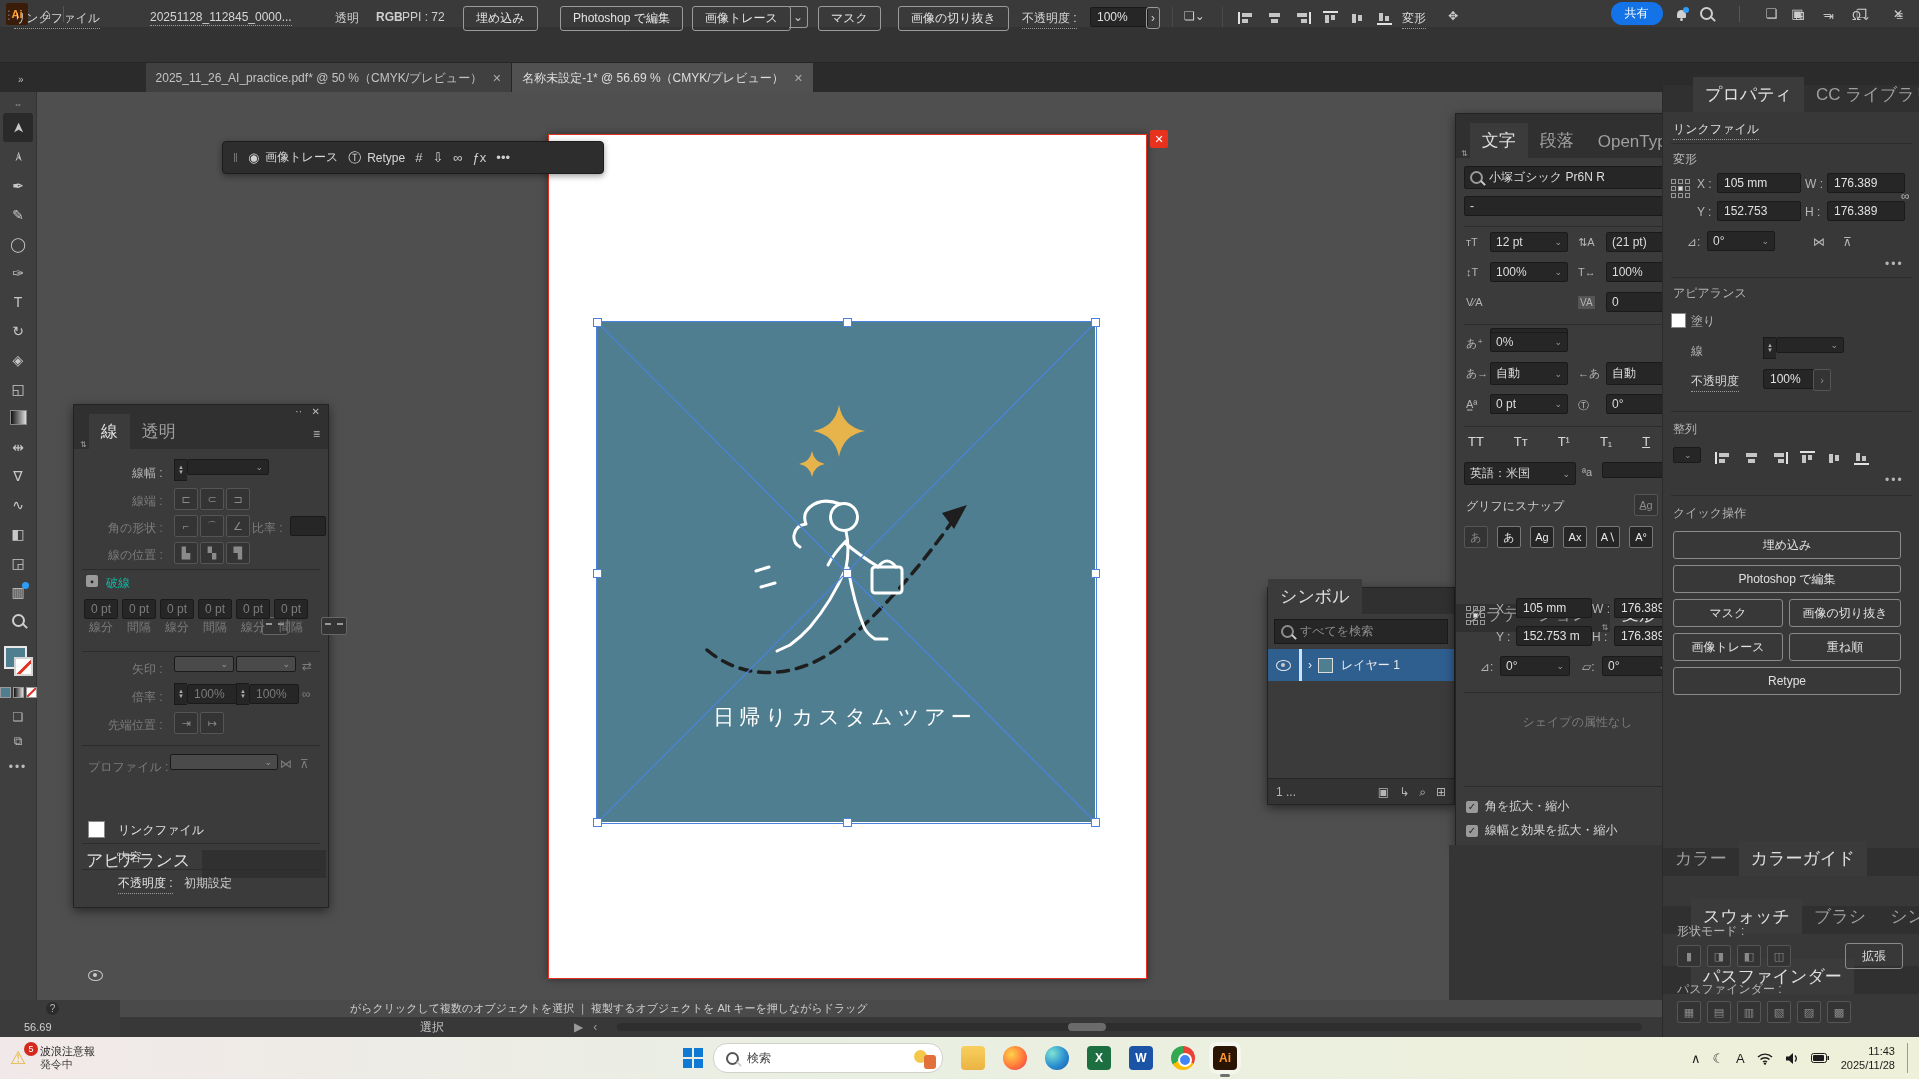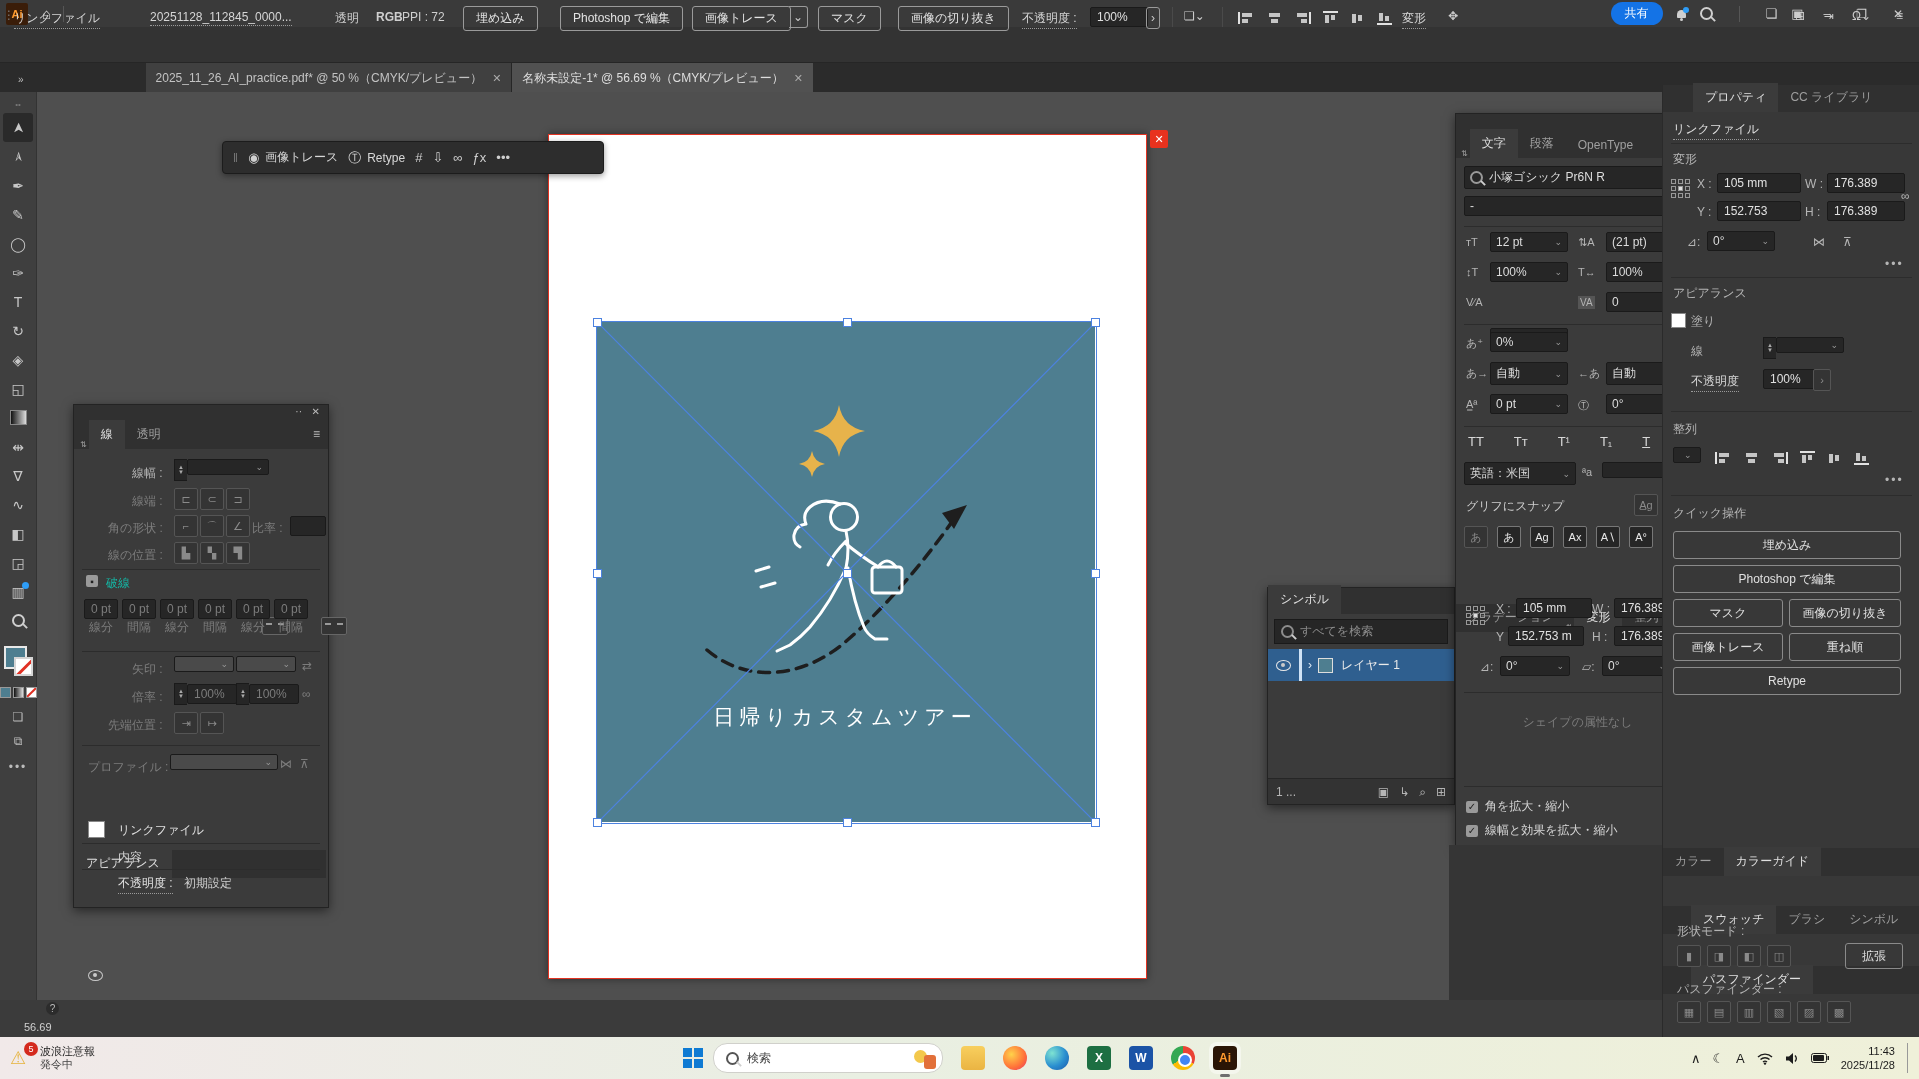--- a/index.html
+++ b/index.html
@@ -69,21 +69,21 @@
   .ctx-item{display:flex;align-items:center;gap:6px;color:#d8d8d8;white-space:nowrap;}
   .ctx-ico{color:#cfcfcf;font-size:13px;}
   #tealimg{left:596px;top:229px;width:499px;height:501px;background:#4e7e90;}
   #selection{left:596px;top:229px;width:499px;height:501px;border:1px solid #4c82e0;}
   .handle{position:absolute;width:7px;height:7px;background:#fff;border:1px solid #4c82e0;}
   
   .panel{background:#3b3b3b;border:1px solid #232323;box-shadow:0 3px 10px rgba(0,0,0,.5);}
   .phead{height:14px;background:#303030;position:relative;}
   .phead .hd-ico{position:absolute;top:1px;font-size:10px;color:#bbb;}
   .ptabs{height:30px;background:#303030;display:flex;align-items:flex-end;position:relative;}
-  .ptab{padding:6px 12px;font-size:12px;color:#9f9f9f;white-space:nowrap;}
+  .ptab{padding:6px 12px;font-size:17px;color:#9f9f9f;white-space:nowrap;}
   .ptab.on{background:#3b3b3b;color:#e0e0e0;}
   .ptab-menu{position:absolute;right:8px;top:8px;color:#bbb;}
   .sortico{font-size:8px;color:#9f9f9f;margin-right:2px;}
   .lbl{color:#b5b5b5;white-space:nowrap;}
   .dis{color:#7c7c7c !important;}
   .ibtn{display:inline-flex;align-items:center;justify-content:center;width:22px;height:20px;border:1px solid #555;border-radius:2px;color:#8a8a8a;background:#343434;font-size:11px;}
   .stepper{display:inline-flex;flex-direction:column;justify-content:center;width:12px;height:20px;color:#aaa;font-size:6px;line-height:5px;align-items:center;border:1px solid #1a1a1a;background:#262626;border-right:none;}
   .combo{display:inline-flex;align-items:center;justify-content:space-between;background:#262626;border:1px solid #1a1a1a;color:#ddd;padding:2px 5px;border-radius:2px;white-space:nowrap;}
   .combo .dd{color:#999;font-size:9px;margin-left:5px;}
   .divline{position:absolute;left:8px;right:8px;height:1px;background:#2c2c2c;}
@@ -614,21 +614,21 @@
           <i></i>
           <i></i>
           <i></i>
           <i></i>
         </span>
       <span class="r lbl" style="left:40px;top:488px;">X :</span>
       <span class="r field" style="left:60px;top:484px;width:62px;">105 mm</span>
       <span class="r lbl" style="left:136px;top:488px;">W :</span>
       <span class="r field" style="left:158px;top:484px;width:62px;overflow:hidden;">176.389 m</span>
       <span class="r lbl" style="left:40px;top:516px;">Y :</span>
-      <span class="r field" style="left:52px;top:512px;width:62px;overflow:hidden;">152.753 m</span>
+      <span class="r field" style="left:60px;top:512px;width:62px;overflow:hidden;">152.753 m</span>
       <span class="r lbl" style="left:136px;top:516px;">H :</span>
       <span class="r field" style="left:158px;top:512px;width:62px;overflow:hidden;">176.389 m</span>
       <span class="r lbl" style="left:226px;top:498px;">∞</span>
       <span class="r lbl" style="left:24px;top:546px;">⊿:</span>
       <span class="r combo" style="left:44px;top:542px;width:58px;">
           <span>0°</span>
           <span class="dd">⌄</span>
         </span>
       <span class="r lbl" style="left:126px;top:546px;">▱:</span>
       <span class="r combo" style="left:146px;top:542px;width:58px;">
@@ -753,20 +753,31 @@
         <span class="ibtn">▨</span>
         <span class="ibtn">▩</span>
       </span>
   </div>
 
   <div class="r" style="left:1449px;top:845px;width:213px;height:192px;background:#353535;"></div>
 
   <div id="statusbar" class="r">
     <span class="r" style="left:46px;top:2px;width:13px;height:13px;border-radius:50%;background:#2c2c2c;color:#bbb;font-size:10px;text-align:center;line-height:13px;">?</span>
     <span class="r" style="left:24px;top:21px;color:#d0d0d0;font-size:11px;">56.69</span>
+    <div id="hintbar">
+        <span>がらクリックして複数のオブジェクトを選択 ｜ 複製するオブジェクトを Alt キーを押しながらドラッグ</span>
+      </div>
+    <div id="statrow2">
+      <span style="margin-left:300px;">選択</span>
+      <span style="margin-left:130px;color:#9a9a9a;">▶</span>
+      <span style="margin-left:10px;color:#9a9a9a;">‹</span>
+      <div class="scrolltrack" style="flex:1;margin:0 20px;">
+        <span class="scrollthumb" style="left:44%;width:38px;"></span>
+      </div>
+    </div>
   </div>
 
   <div id="taskbar" class="r">
     <div class="widget">
       <span class="warnico">⚠<span class="badge">5</span></span>
       <span class="widget-text">
         <span style="display:block;">波浪注意報</span>
         <span style="display:block;color:#444;">発令中</span>
       </span>
     </div>

